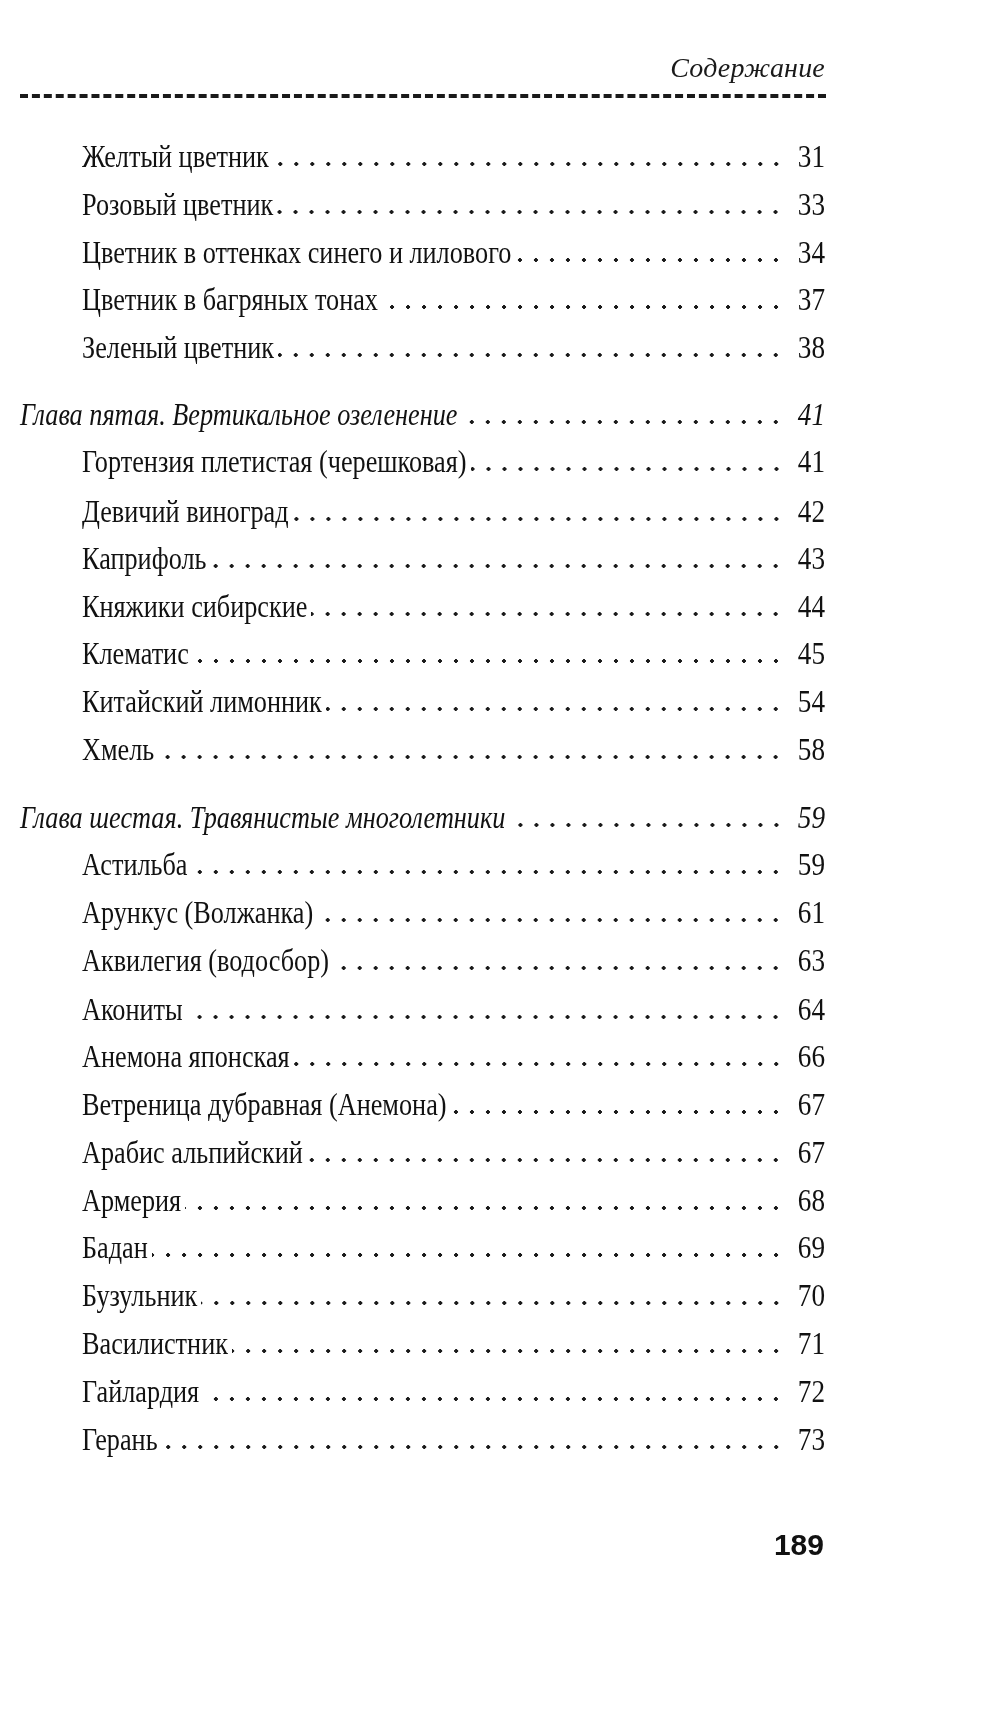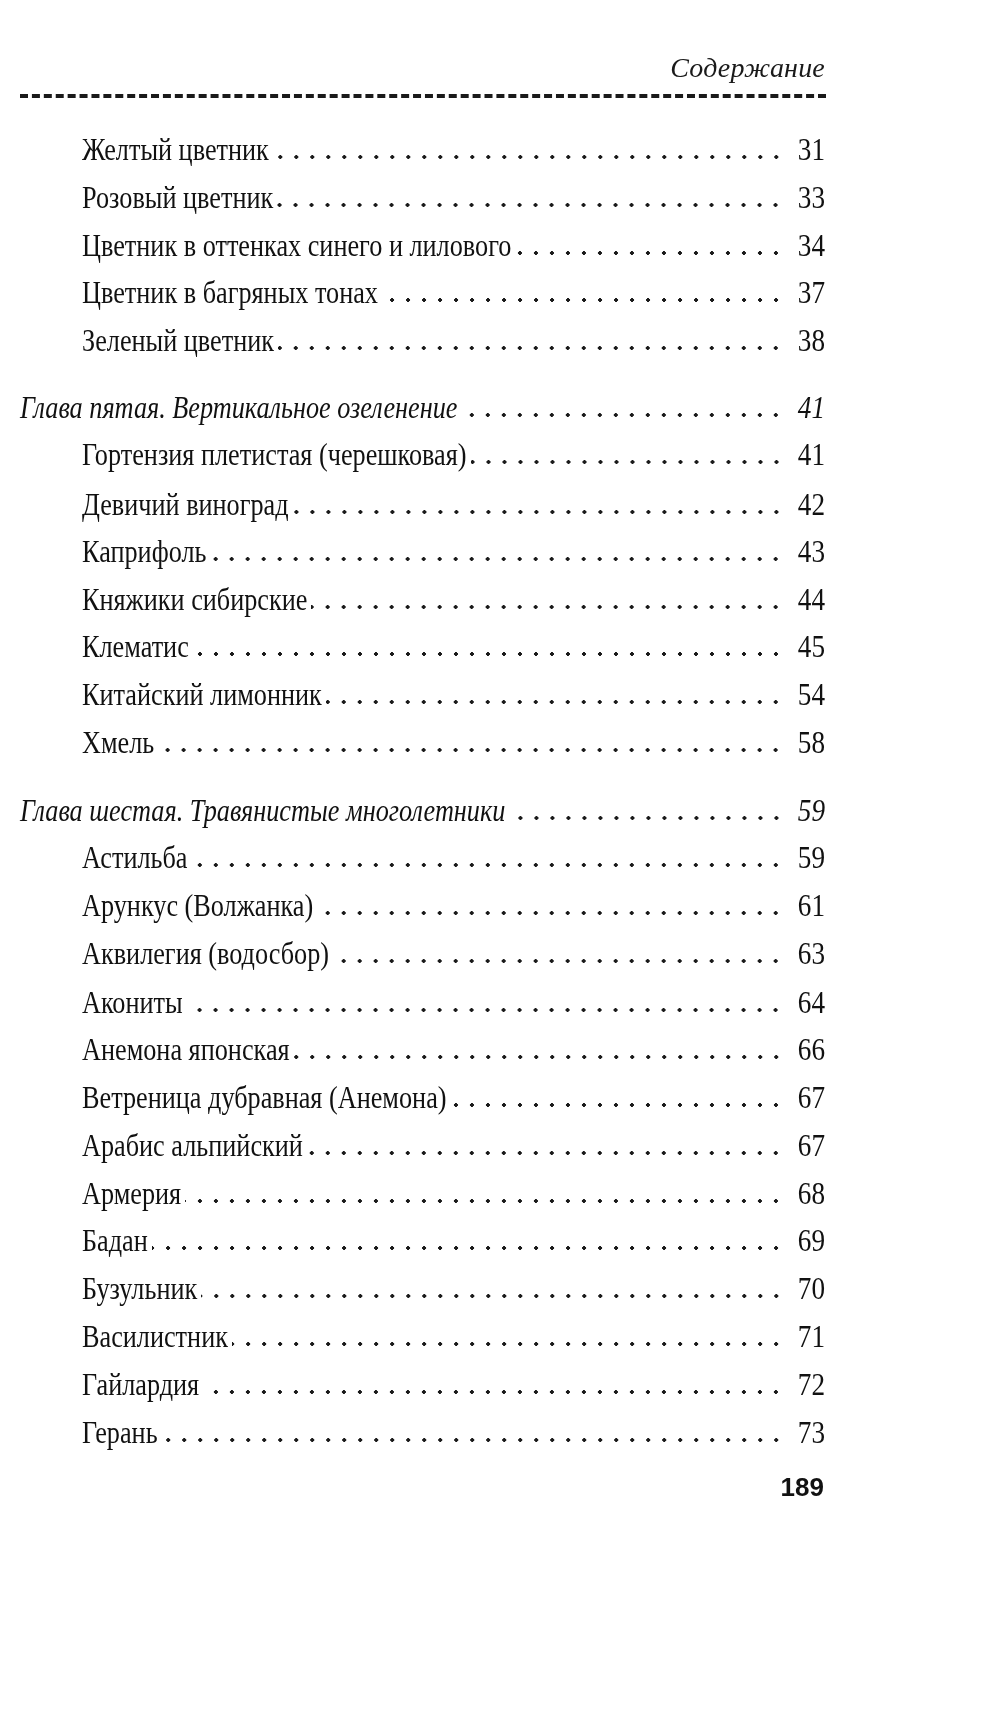--- a/index.html
+++ b/index.html
@@ -41,21 +41,21 @@
   }
   .entry {
     position: absolute;
     left: 0;
     width: 1000px;
     height: 44px;
   }
   .entry .line {
     position: absolute;
     right: 175px;
-    bottom: 15px;
+    bottom: 8px;
     display: flex;
     align-items: center;
     white-space: nowrap;
     font-size: 32px;
     line-height: 40px;
   }
   .entry.sub .line { left: 82px; }
   .entry.chapter .line { left: 20px; font-style: italic; }
   .title {
     display: inline-block;
@@ -76,25 +76,25 @@
   }
   .page {
     display: inline-block;
     transform-origin: right bottom;
     transform: scaleX(0.85);
     min-width: 38px;
     text-align: right;
   }
   .folio {
     position: absolute;
-    top: 1472px;
+    top: 1528px;
     right: 176px;
     font-family: "Liberation Sans", "DejaVu Sans", sans-serif;
     font-weight: bold;
-    font-size: 26px;
+    font-size: 30px;
     color: #111111;
   }
 </style>
 </head>
 <body>
 
 <div class="running-head">Содержание</div>
 <div class="head-rule"></div>
 
 <div class="toc">

